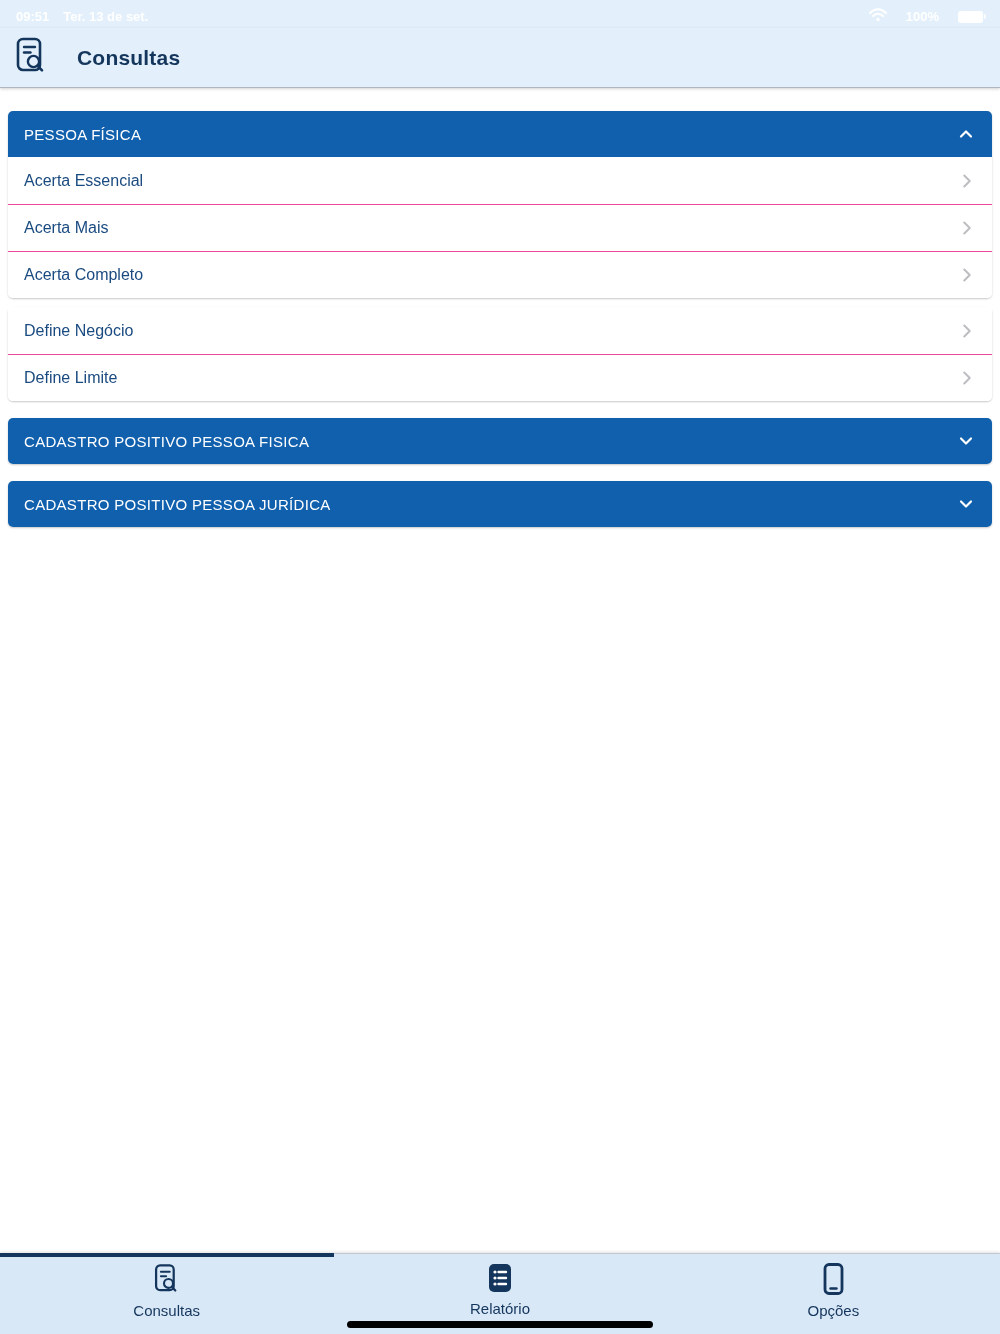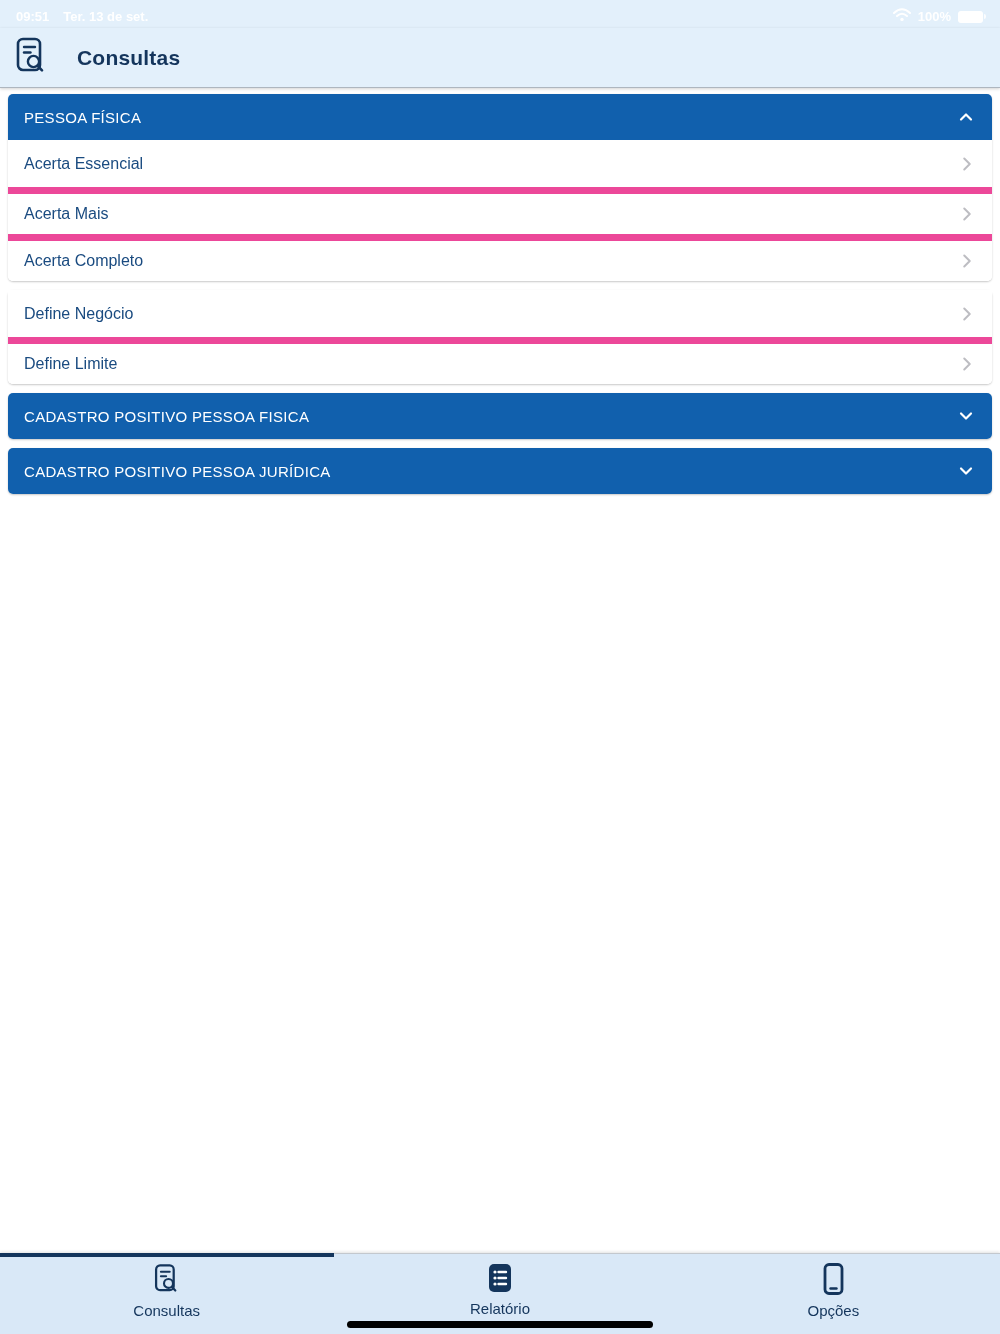--- a/index.html
+++ b/index.html
@@ -18,21 +18,21 @@
     background: #E3F0FB;
     display: flex;
     align-items: center;
     justify-content: space-between;
     padding: 5px 14px 0 16px;
     color: #ffffff;
     font-size: 13px;
     font-weight: 600;
   }
   .sb-left { display: flex; gap: 14px; align-items: center; }
-  .sb-right { display: flex; gap: 7px; align-items: center; }
+  .sb-right { display: flex; gap: 19px; align-items: center; }
   .battery-body {
     width: 25px; height: 12px;
     background: #ffffff;
     border-radius: 3px;
     display: inline-block;
   }
   .battery-tip {
     width: 2px; height: 5px;
     background: rgba(255,255,255,.85);
     border-radius: 0 2px 2px 0;
@@ -68,34 +68,35 @@
     background: #1160AD;
     color: #ffffff;
     display: flex;
     align-items: center;
     justify-content: space-between;
     padding: 0 16px;
     font-size: 15px;
     letter-spacing: .3px;
     cursor: pointer;
     border-radius: 5px 5px 0 0;
+    margin-top: 17px;
   }
   .section.collapsed .section-header { border-radius: 5px; }
   .rows { background: #ffffff; border-radius: 0 0 5px 5px; overflow: hidden; }
   .row {
     height: 47px;
     display: flex;
     align-items: center;
     justify-content: space-between;
     padding: 0 14px 0 16px;
     cursor: pointer;
     background: #ffffff;
     gap: 48px;
   }
-  .row + .row { border-top: 7px solid #ec4899; }
+  .row + .row { border-top: 1px solid #ec4899; }
   .row .row-label { color: #1A4B80; font-size: 16px; }
 
   .chev { display: block; }
 
   
   .empty-space { height: 540px; }
 
   
   .tabbar {
     position: absolute;

